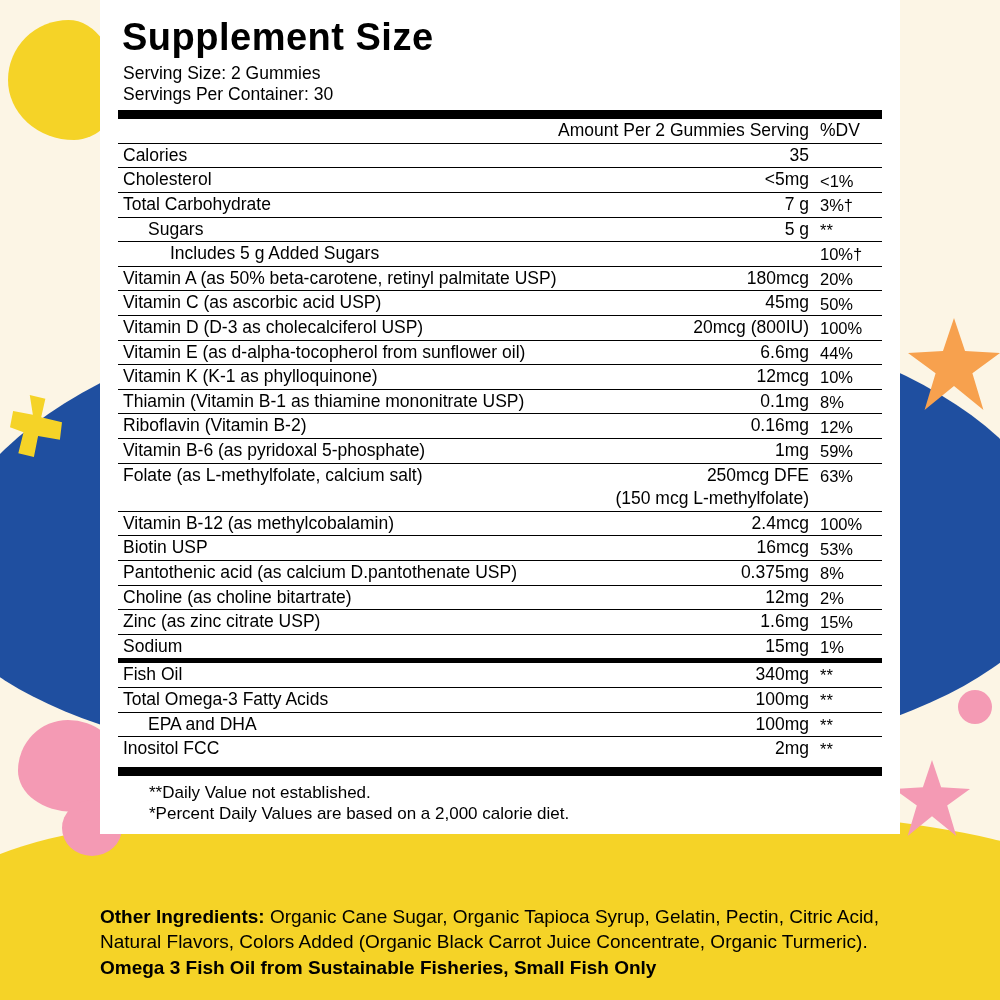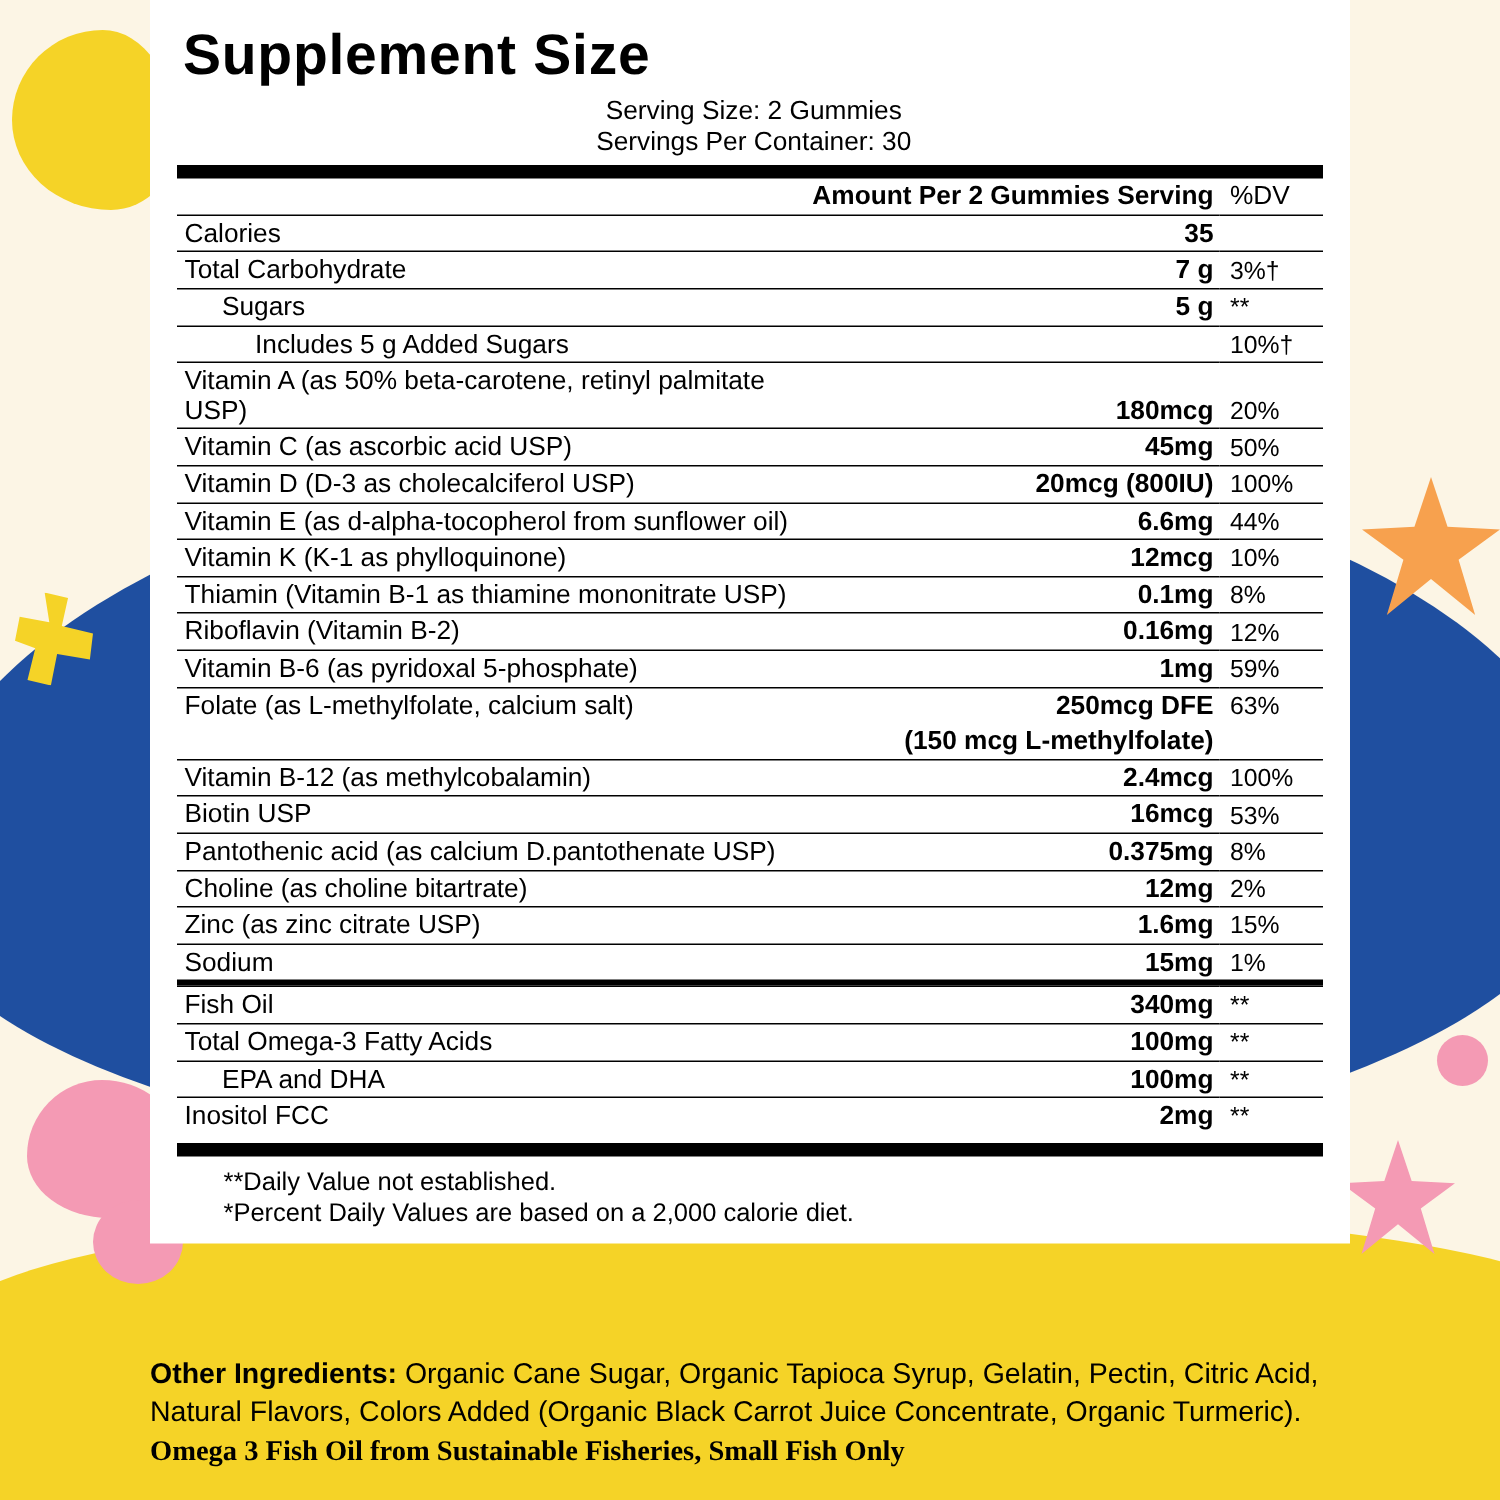--- a/index.html
+++ b/index.html
@@ -122,21 +122,20 @@
     font-weight: bold;
     letter-spacing: 0.5px;
     margin: 6px 0 4px 4px;
     color: #000;
   }
   .serving {
     font-size: 17.5px;
     line-height: 1.18;
     margin-left: 5px;
     color: #000;
-    text-align: center;
   }
 
   .rule-thick {
     border-top: 9px solid #000;
     margin: 6px 0 0 0;
   }
   .rule-mid {
     border-top: 4px solid #000;
   }
 
@@ -145,21 +144,21 @@
     border-collapse: collapse;
     font-size: 17.5px;
     color: #000;
   }
   table.facts td {
     padding: 2px 0 2px 0;
     vertical-align: bottom;
     line-height: 1.12;
   }
   .c-name { text-align: left; padding-left: 5px !important; }
-  .c-amt  { text-align: right; white-space: nowrap; padding-right: 4px !important; width: 1%; font-weight: bold; }
+  .c-amt  { text-align: right; white-space: nowrap; padding-right: 4px !important; width: 1%; }
   .c-dv   { text-align: left; padding-left: 7px !important; white-space: nowrap; width: 62px; }
   .hdr td { font-size: 17.5px; padding-bottom: 2px; }
   .hdr .c-amt { text-align: right; }
   .indent1 { padding-left: 30px !important; }
   .indent2 { padding-left: 52px !important; }
   .sep td { border-top: 1.5px solid #000; }
   .dv-sm { font-size: 16.5px; }
 
   .footnotes {
     font-size: 17px;
@@ -172,21 +171,21 @@
   .other {
     position: absolute;
     left: 100px;
     top: 905px;
     width: 820px;
     font-size: 19px;
     line-height: 1.3;
     color: #000;
   }
   .other b { font-weight: bold; }
-  .other .line2 { font-weight: bold; margin-top: 2px; font-family: Liberation Serif, serif; }
+  .other .line2 { font-weight: bold; margin-top: 2px; }
 </style>
 </head>
 <body>
 
 <div class="bg">
   <div class="blue-blob"></div>
   <div class="yellow-band"></div>
   <div class="yellow-splat"></div>
   <div class="yellow-cross"></div>
   <div class="pink-blob"></div>
@@ -209,20 +208,25 @@
             <td class="c-name"></td>
             <td class="c-amt">Amount Per 2 Gummies Serving</td>
             <td class="c-dv">%DV</td>
           </tr>
           <tr class="sep">
             <td class="c-name">Calories</td>
             <td class="c-amt">35</td>
             <td class="c-dv dv-sm"></td>
           </tr>
           <tr class="sep">
+            <td class="c-name">Cholesterol</td>
+            <td class="c-amt">&lt;5mg</td>
+            <td class="c-dv dv-sm">&lt;1%</td>
+          </tr>
+          <tr class="sep">
             <td class="c-name">Total Carbohydrate</td>
             <td class="c-amt">7 g</td>
             <td class="c-dv dv-sm">3%†</td>
           </tr>
           <tr class="sep">
             <td class="c-name indent1">Sugars</td>
             <td class="c-amt">5 g</td>
             <td class="c-dv dv-sm">**</td>
           </tr>
           <tr class="sep">

